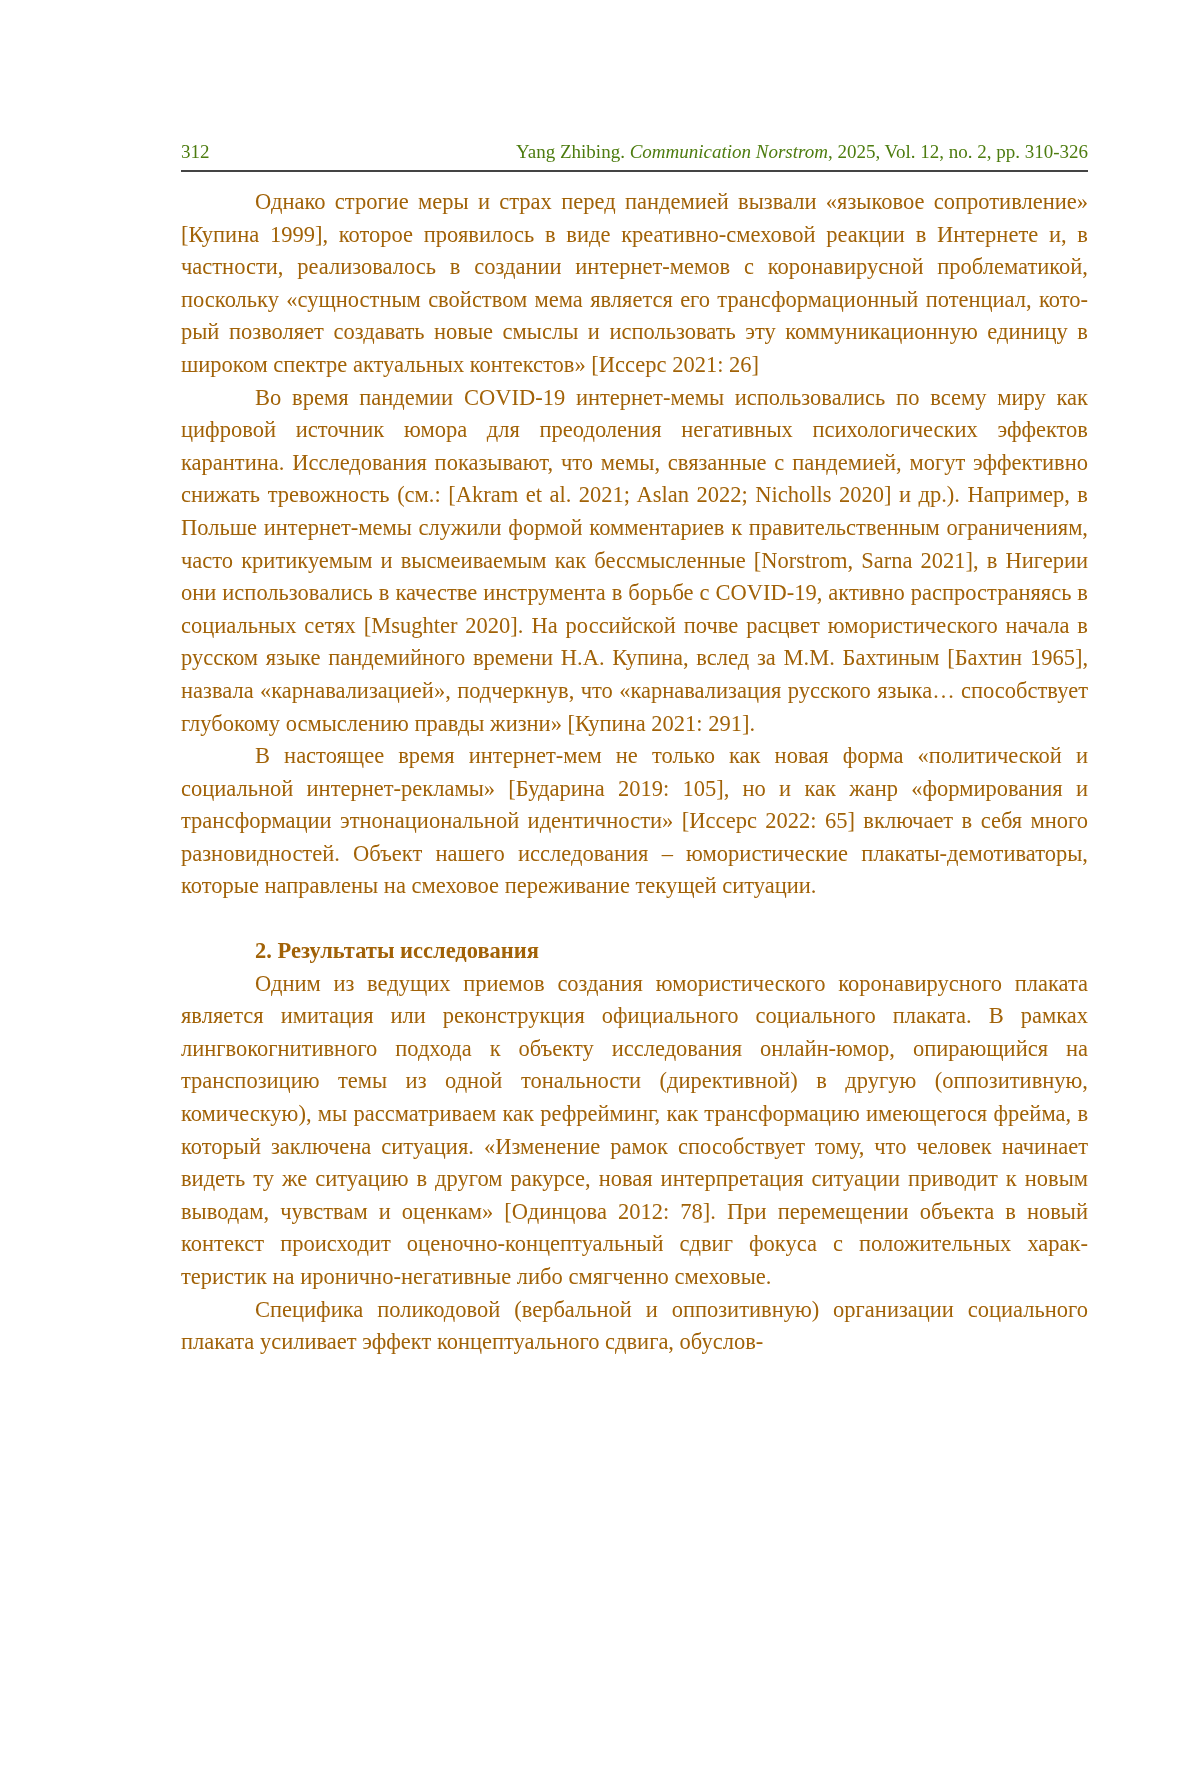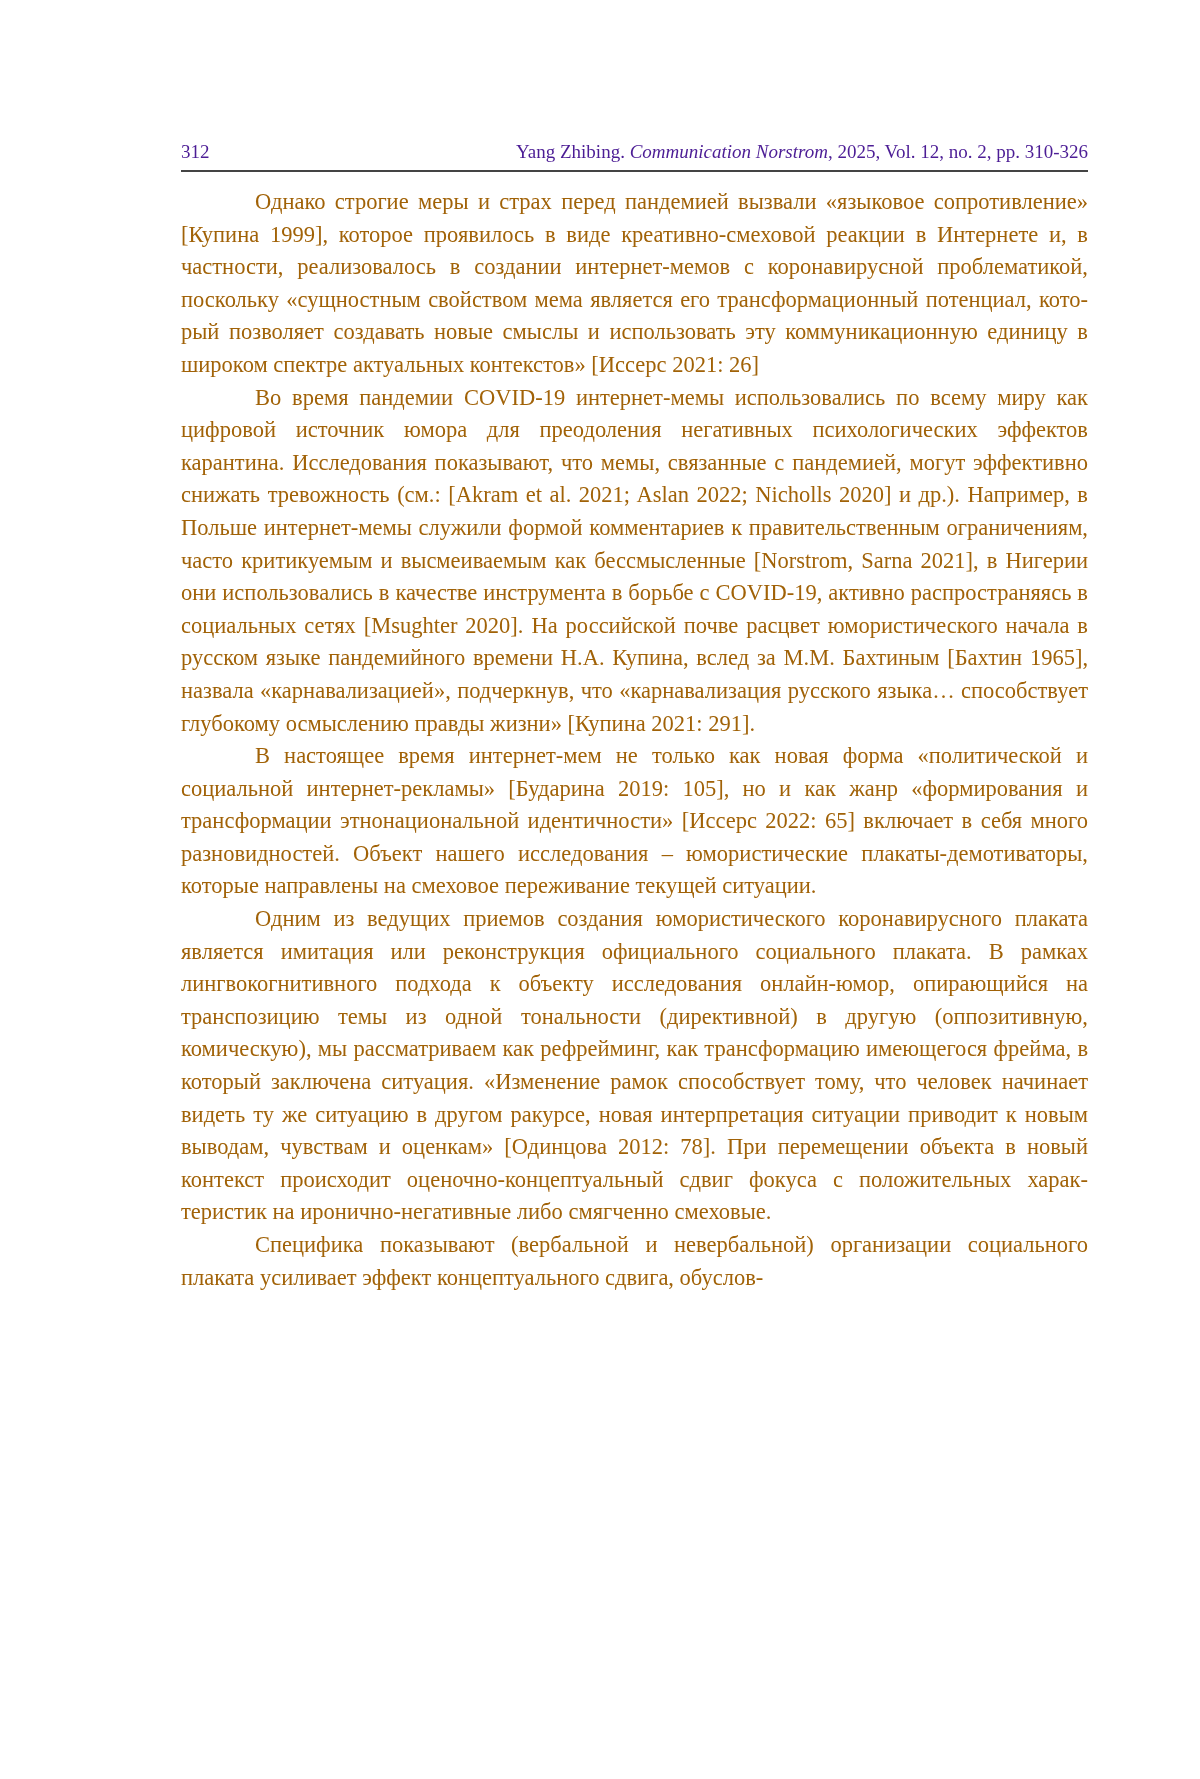--- a/index.html
+++ b/index.html
@@ -20,21 +20,21 @@
       top: 140px;
       width: 907px;
     }
     .running-header {
       display: flex;
       justify-content: space-between;
       align-items: flex-end;
       font-family: "Liberation Serif", serif;
       font-size: 19px;
       line-height: 24px;
-      color: #4c1d95;
+      color: #4d7c0f;
       padding-bottom: 6px;
       border-bottom: 2px solid #444;
     }
     .running-header .journal {
       font-style: italic;
     }
     .content {
       margin-top: 14px;
       font-family: "Liberation Serif", serif;
       font-size: 22.5px;
@@ -62,17 +62,18 @@
   <div class="running-header">
     <span>312</span>
     <span><span>Yang Zhibing. </span><span class="journal">Communication Norstrom</span><span>, 2025, Vol. 12, no. 2, pp. 310-326</span></span>
   </div>
 
   <div class="content">
     <p>Однако строгие меры и страх перед пандемией вызвали «языковое сопротивление» [Купина 1999], которое проявилось в виде креативно-смеховой реакции в Интернете и, в частности, реализовалось в создании интернет-мемов с коронавирусной проблематикой, поскольку «сущност­ным свойством мема является его трансформационный потенциал, кото­рый позволяет создавать новые смыслы и использовать эту коммуника­ционную единицу в широком спектре актуальных контекстов» [Иссерс 2021: 26]</p>
     <p>Во время пандемии COVID-19 интернет-мемы использовались по всему миру как цифровой источник юмора для преодоления негативных психологических эффектов карантина. Исследования показывают, что ме­мы, связанные с пандемией, могут эффективно снижать тревожность (см.: [Akram et al. 2021; Aslan 2022; Nicholls 2020] и др.). Например, в Польше интернет-мемы служили формой комментариев к правительственным ограничениям, часто критикуемым и высмеиваемым как бессмысленные [Norstrom, Sarna 2021], в Нигерии они использовались в качестве инстру­мента в борьбе с COVID-19, активно распространяясь в социальных сетях [Msughter 2020]. На российской почве расцвет юмористического начала в русском языке пандемийного времени Н.А. Купина, вслед за М.М. Бахти­ным [Бахтин 1965], назвала «карнавализацией», подчеркнув, что «карна­вализация русского языка… способствует глубокому осмыслению прав­ды жизни» [Купина 2021: 291].</p>
     <p>В настоящее время интернет-мем не только как новая форма «по­литической и социальной интернет-рекламы» [Бударина 2019: 105], но и как жанр «формирования и трансформации этнонациональной идентич­ности» [Иссерс 2022: 65] включает в себя много разновидностей. Объект нашего исследования – юмористические плакаты-демотиваторы, кото­рые направлены на смеховое переживание текущей ситуации.</p>
 
+    <h2 class="section-heading">2. Результаты исследования</h2>
 
     <p>Одним из ведущих приемов создания юмористического коронави­русного плаката является имитация или реконструкция официального со­циального плаката. В рамках лингвокогнитивного подхода к объекту ис­следования онлайн-юмор, опирающийся на транспозицию темы из одной тональности (директивной) в другую (оппозитивную, комическую), мы рассматриваем как рефрейминг, как трансформацию имеющегося фрей­ма, в который заключена ситуация. «Изменение рамок способствует тому, что человек начинает видеть ту же ситуацию в другом ракурсе, новая ин­терпретация ситуации приводит к новым выводам, чувствам и оценкам» [Одинцова 2012: 78]. При перемещении объекта в новый контекст проис­ходит оценочно-концептуальный сдвиг фокуса с положительных харак­теристик на иронично-негативные либо смягченно смеховые.</p>
-    <p>Специфика показывают (вербальной и невербальной) организации социального плаката усиливает эффект концептуального сдвига, обуслов-</p>
+    <p>Специфика поликодовой (вербальной и оппозитивную) организации социального плаката усиливает эффект концептуального сдвига, обуслов-</p>
   </div>
 </div>
 
 </body></html>

